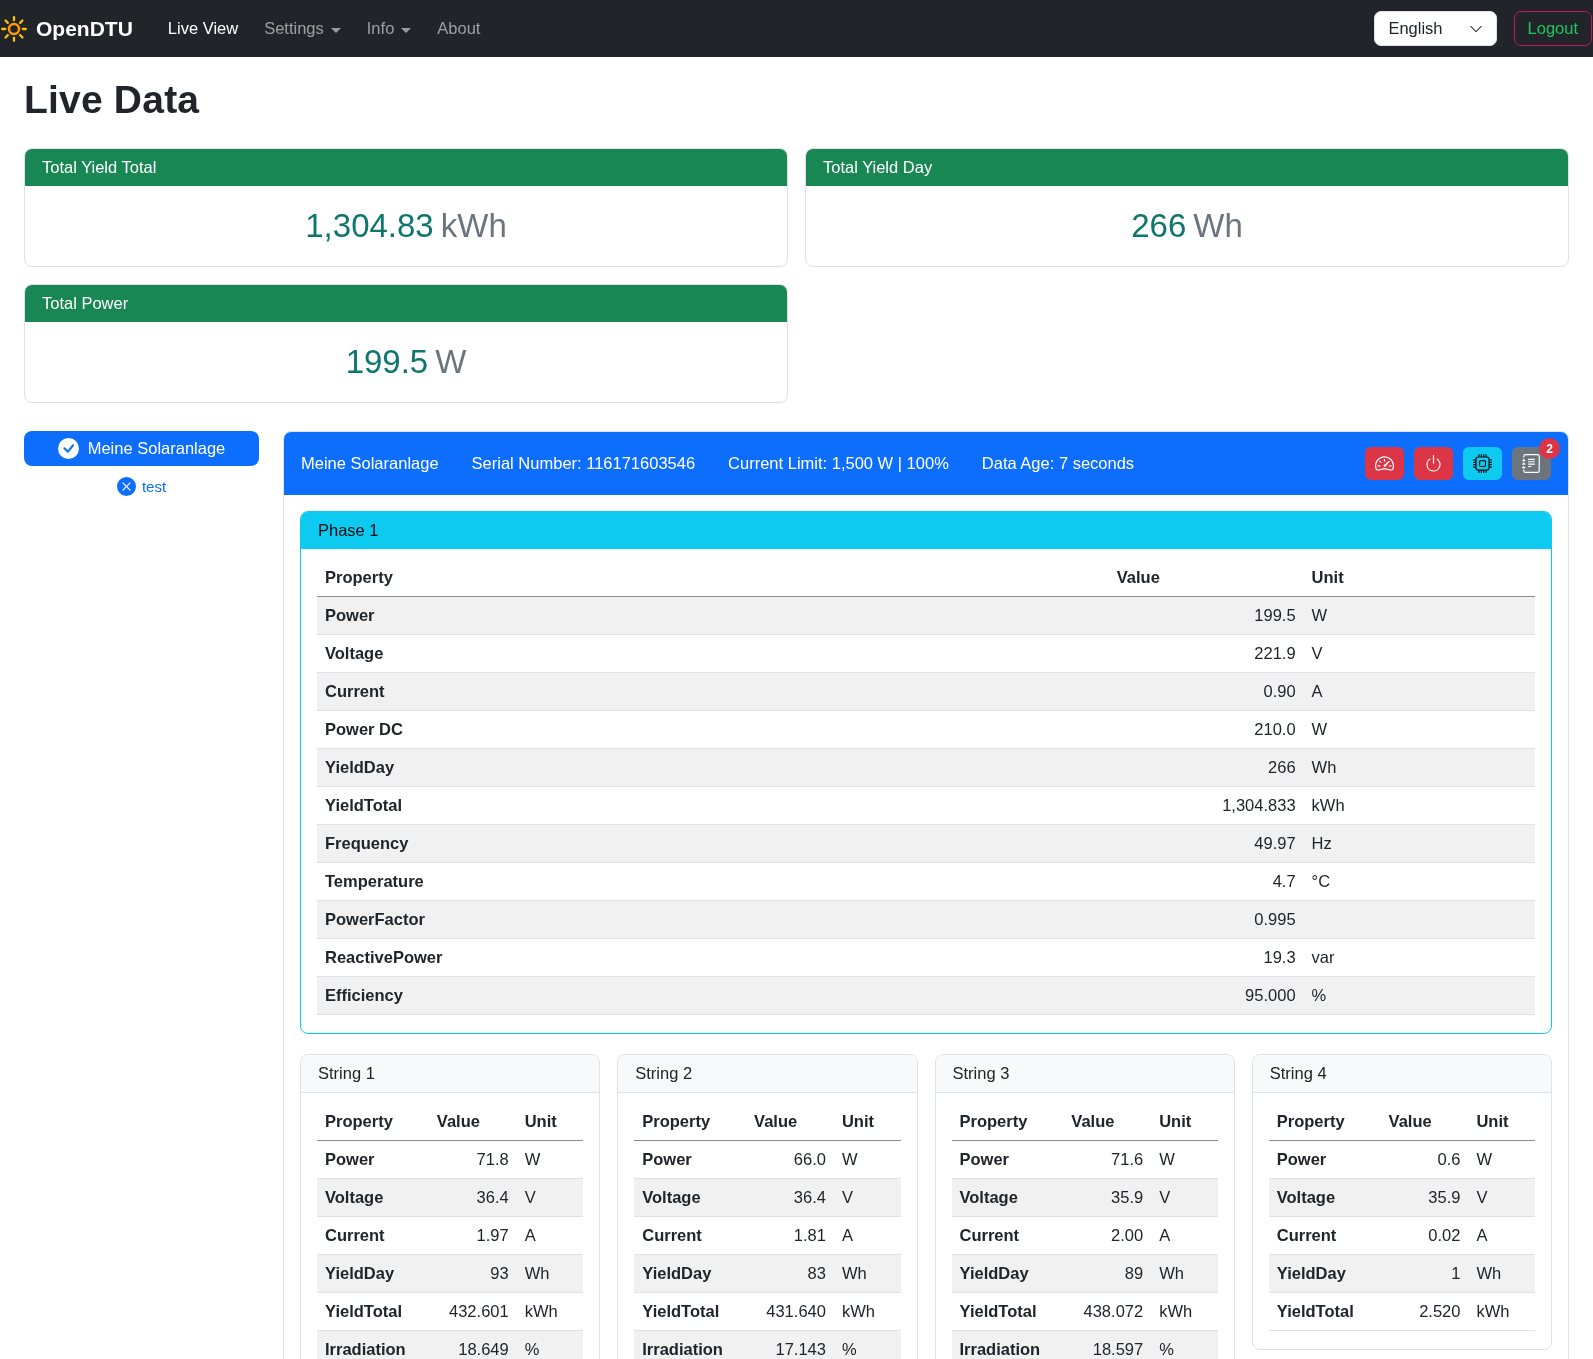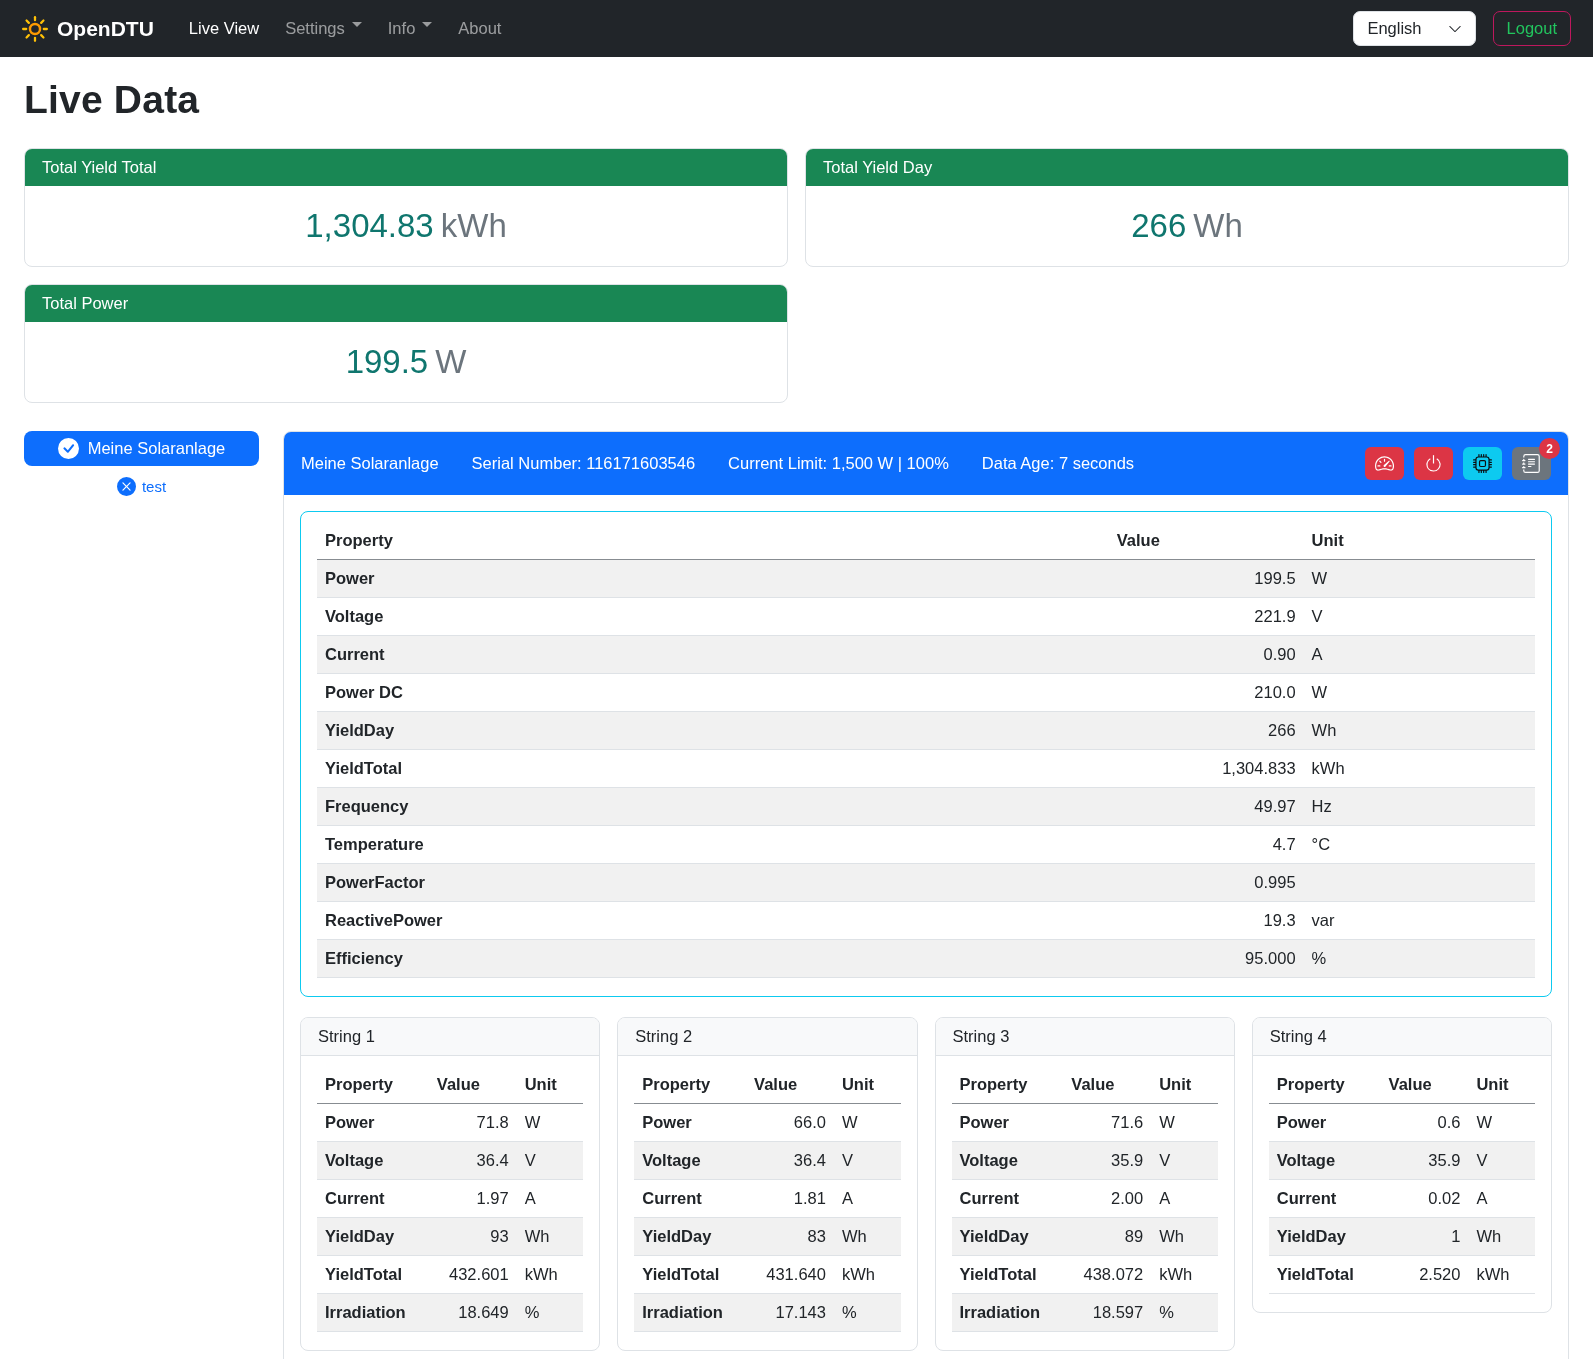--- a/index.html
+++ b/index.html
@@ -4,27 +4,27 @@
 <style>
   * { box-sizing: border-box; }
   html,body { margin:0; padding:0; }
   body {
     font-family: "Liberation Sans", "DejaVu Sans", sans-serif;
     color:#212529; background:#fff; font-size:16px;
   }
   
   .navbar {
     background:#212529; height:57px; display:flex; align-items:center;
-    padding:0 22px; gap:4px;
+    padding:0 1px; gap:4px;
   }
   .brand { display:flex; align-items:center; gap:9px; color:#fff;
     font-size:21px; font-weight:700; margin-right:18px; cursor:pointer; }
   .nav-link {
     color:rgba(255,255,255,.55); padding:8px 13px; text-decoration:none;
-    font-size:16.5px; display:inline-flex; align-items:flex-start; gap:7px; cursor:pointer;
+    font-size:16.5px; display:inline-flex; align-items:center; gap:7px; cursor:pointer;
   }
   .nav-link.active { color:#fff; }
   .caret {
     display:inline-block; margin-top:3px;
     border-top:5px solid; border-left:5px solid transparent; border-right:5px solid transparent;
   }
   .nav-spacer { flex:1; }
   .lang-select {
     background:#fff; border:1px solid #dee2e6; border-radius:7px;
     padding:7px 13px; display:flex; align-items:center; gap:26px;
@@ -227,20 +227,21 @@
               </svg>
             </span>
             <span class="count-badge">2</span>
           </button>
         </div>
       </div>
 
       <div class="inverter-body">
 
         <div class="phase-card">
+          <div class="phase-header">Phase 1</div>
           <div class="phase-body">
             <table class="data-table phase-table stripe-odd">
               <colgroup>
                   <col class="c-prop">
                   <col class="c-val">
                   <col class="c-unit">
                 </colgroup>
               <thead>
                 <tr>
                   <th>Property</th>

